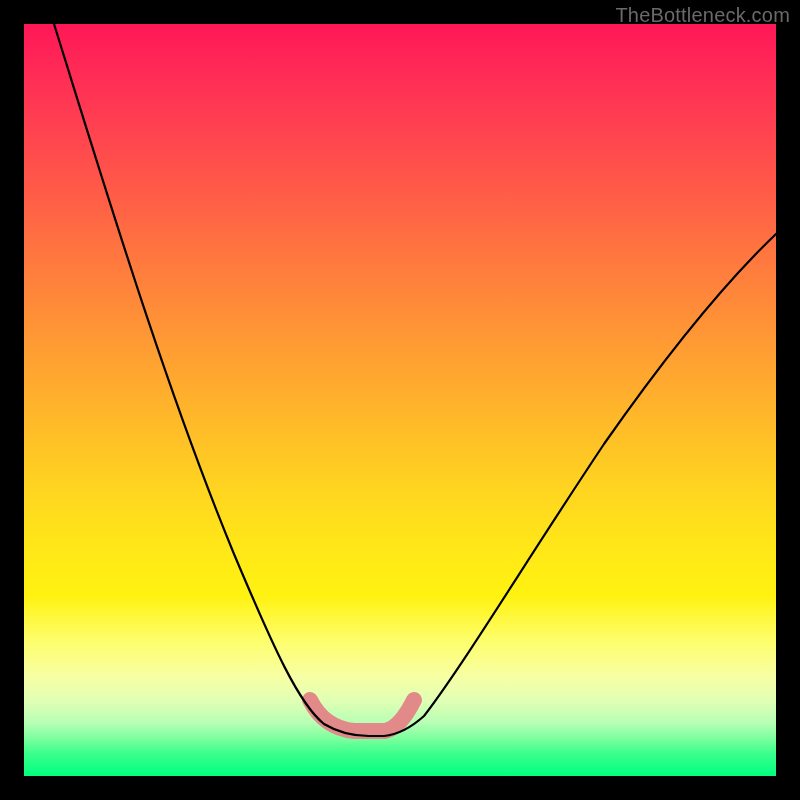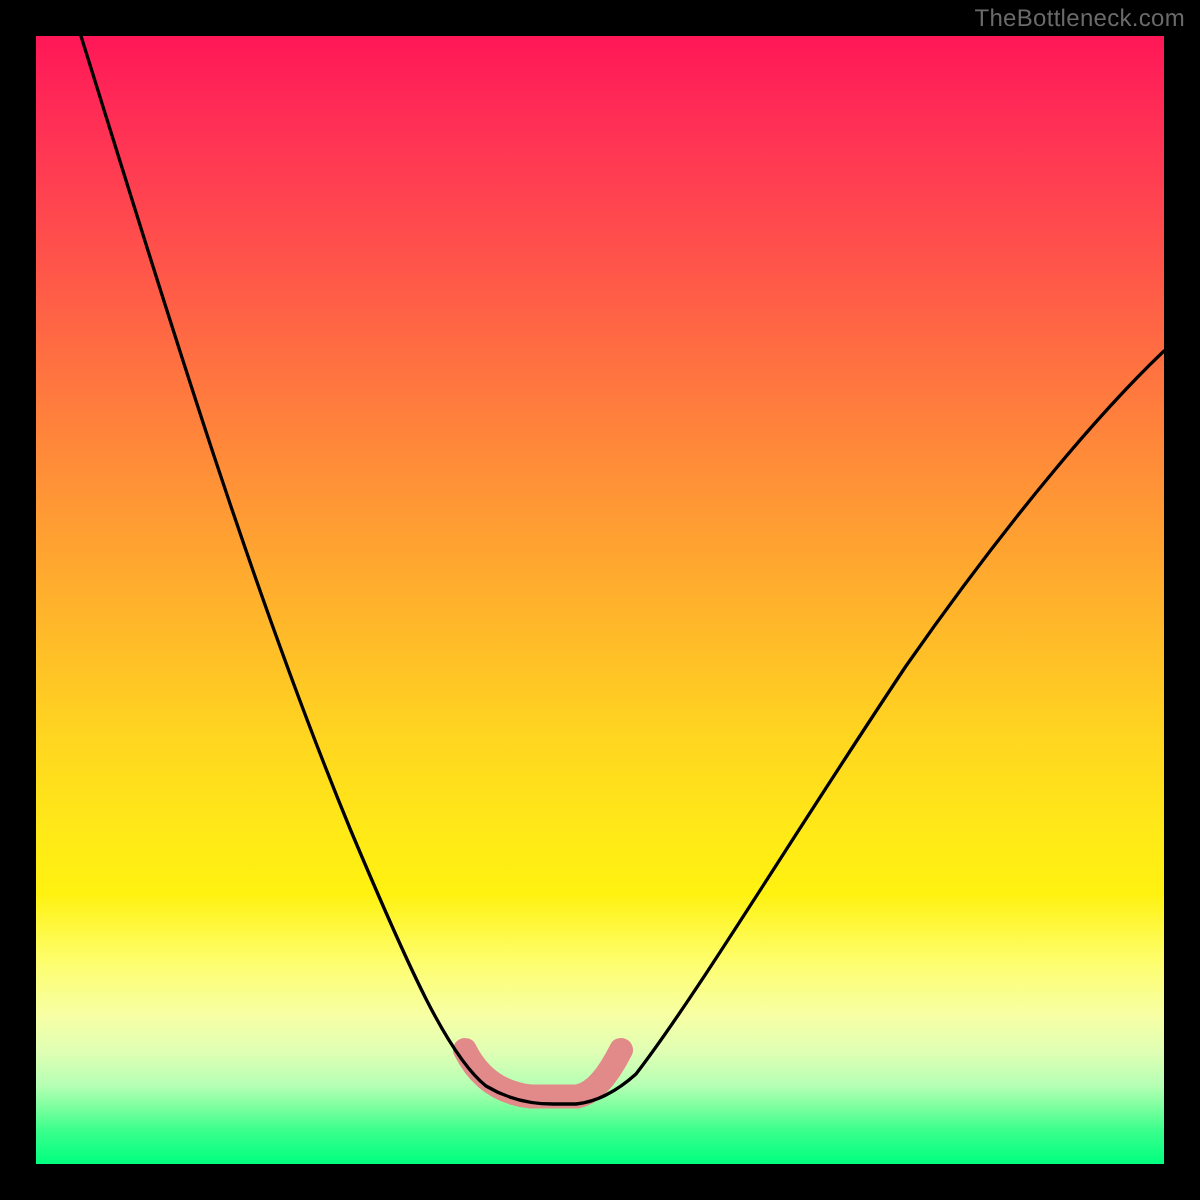--- a/index.html
+++ b/index.html
@@ -15,21 +15,21 @@
     position: relative;
     width: 800px;
     height: 800px;
     background: #000;
   }
   .watermark {
     position: absolute;
     top: 4px;
     right: 10px;
     color: #6a6a6a;
-    font-size: 16px;
+    font-size: 20px;
     font-weight: 500;
     letter-spacing: 0.2px;
     z-index: 5;
     user-select: none;
   }
   .plot-area {
     position: absolute;
     left: 24px;
     top: 24px;
     width: 752px;

